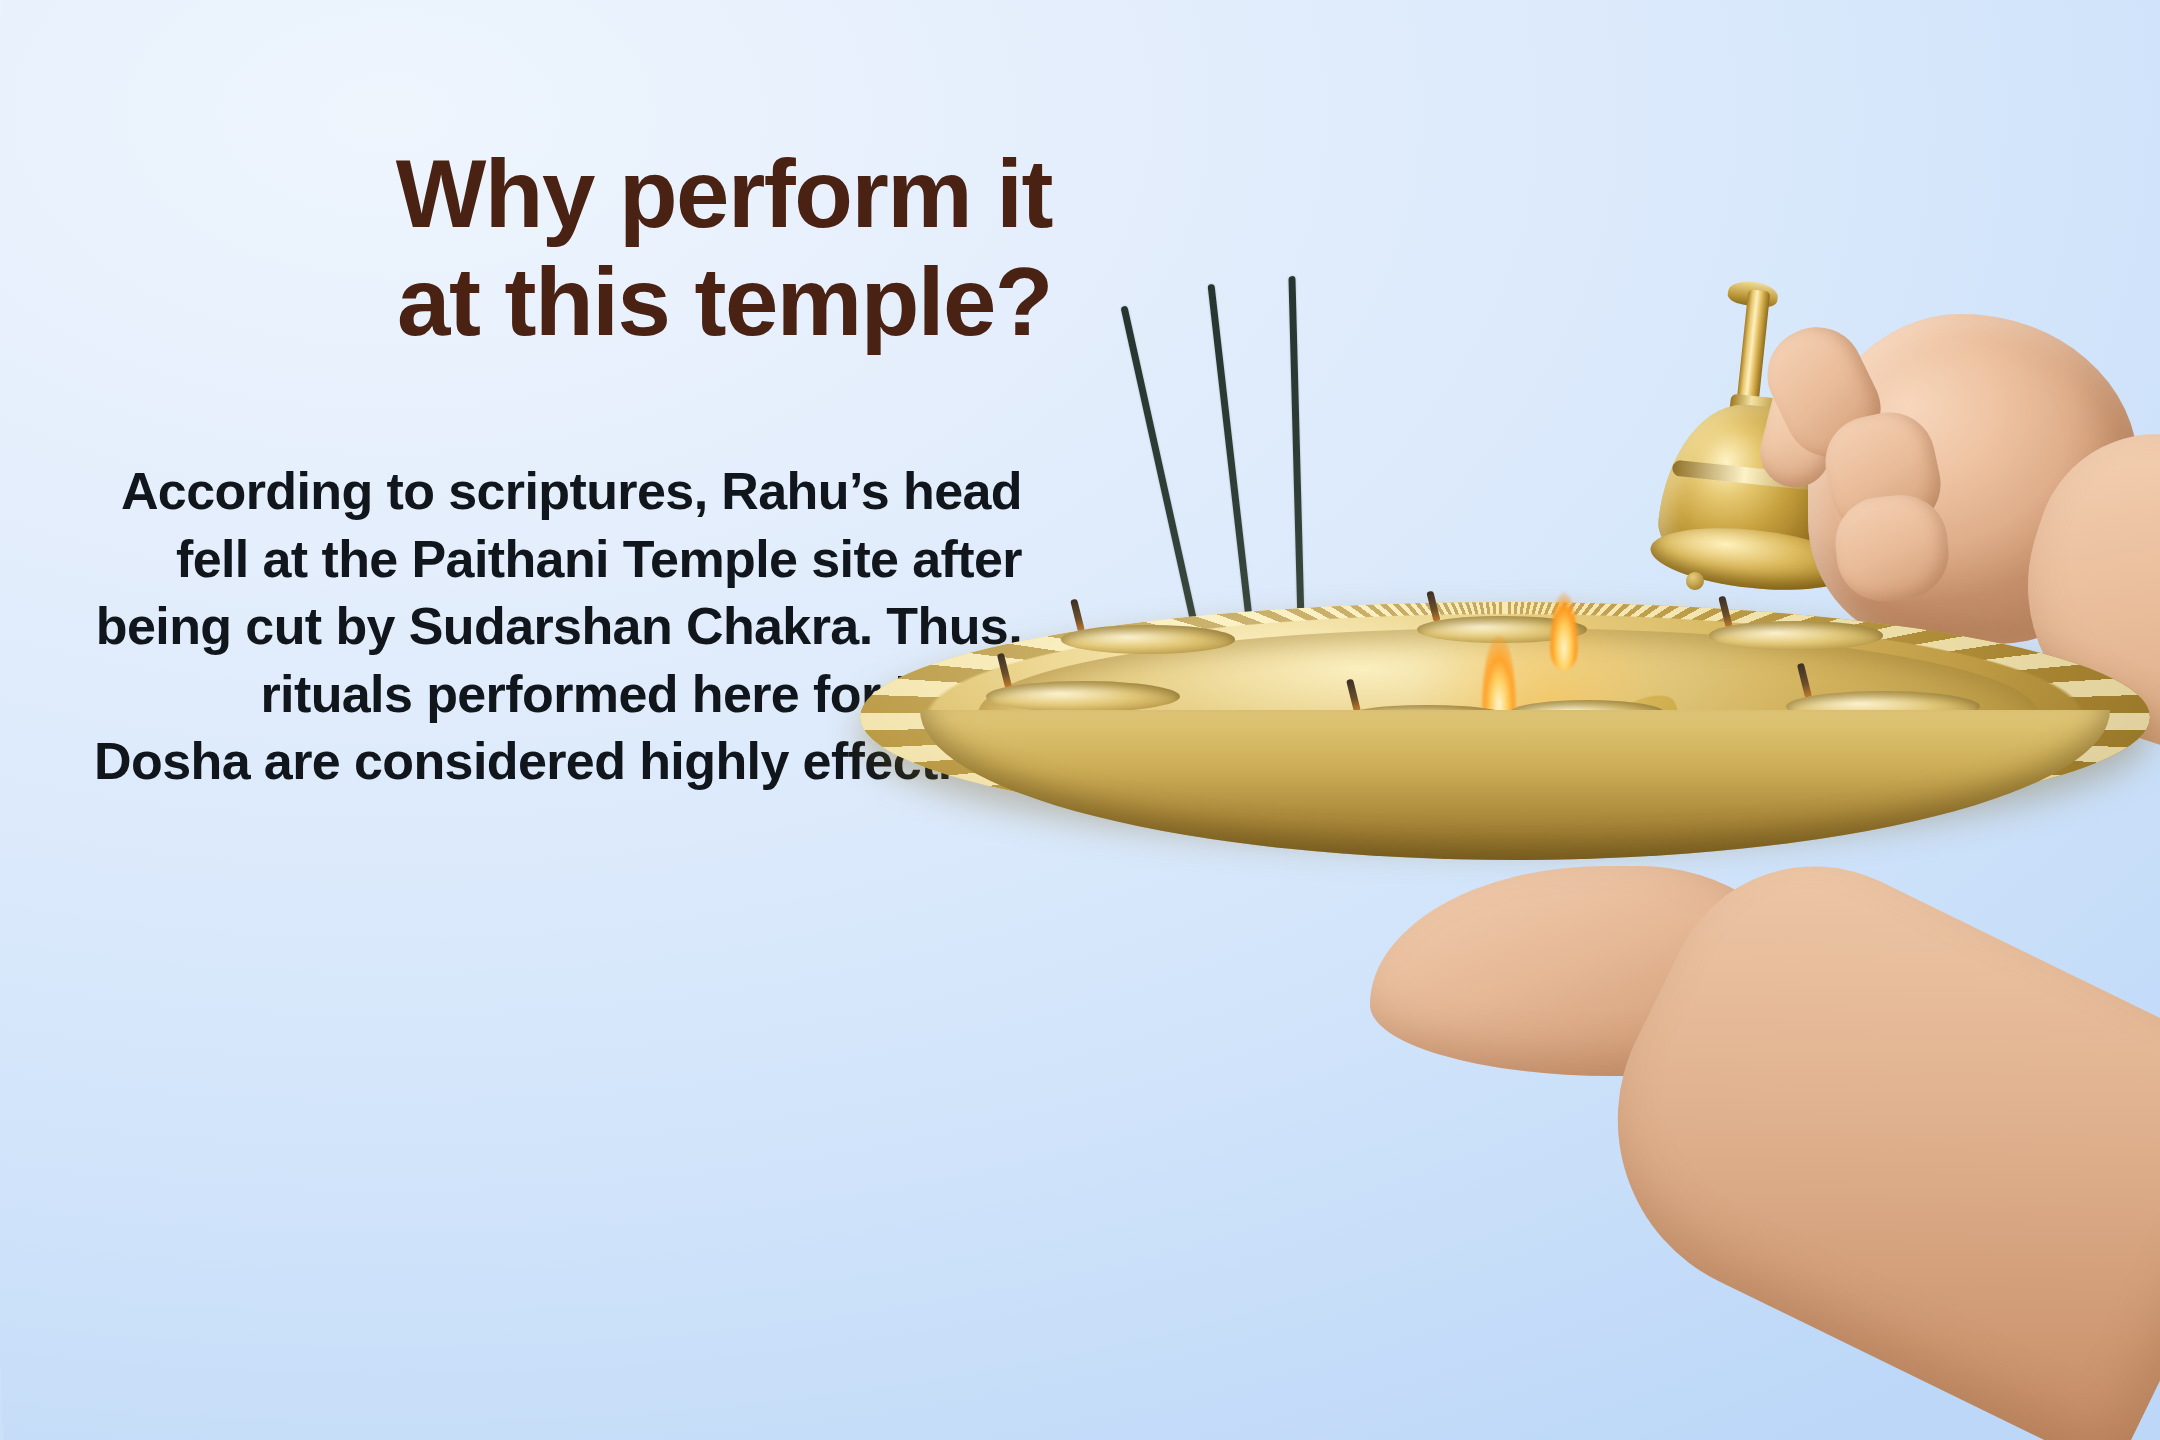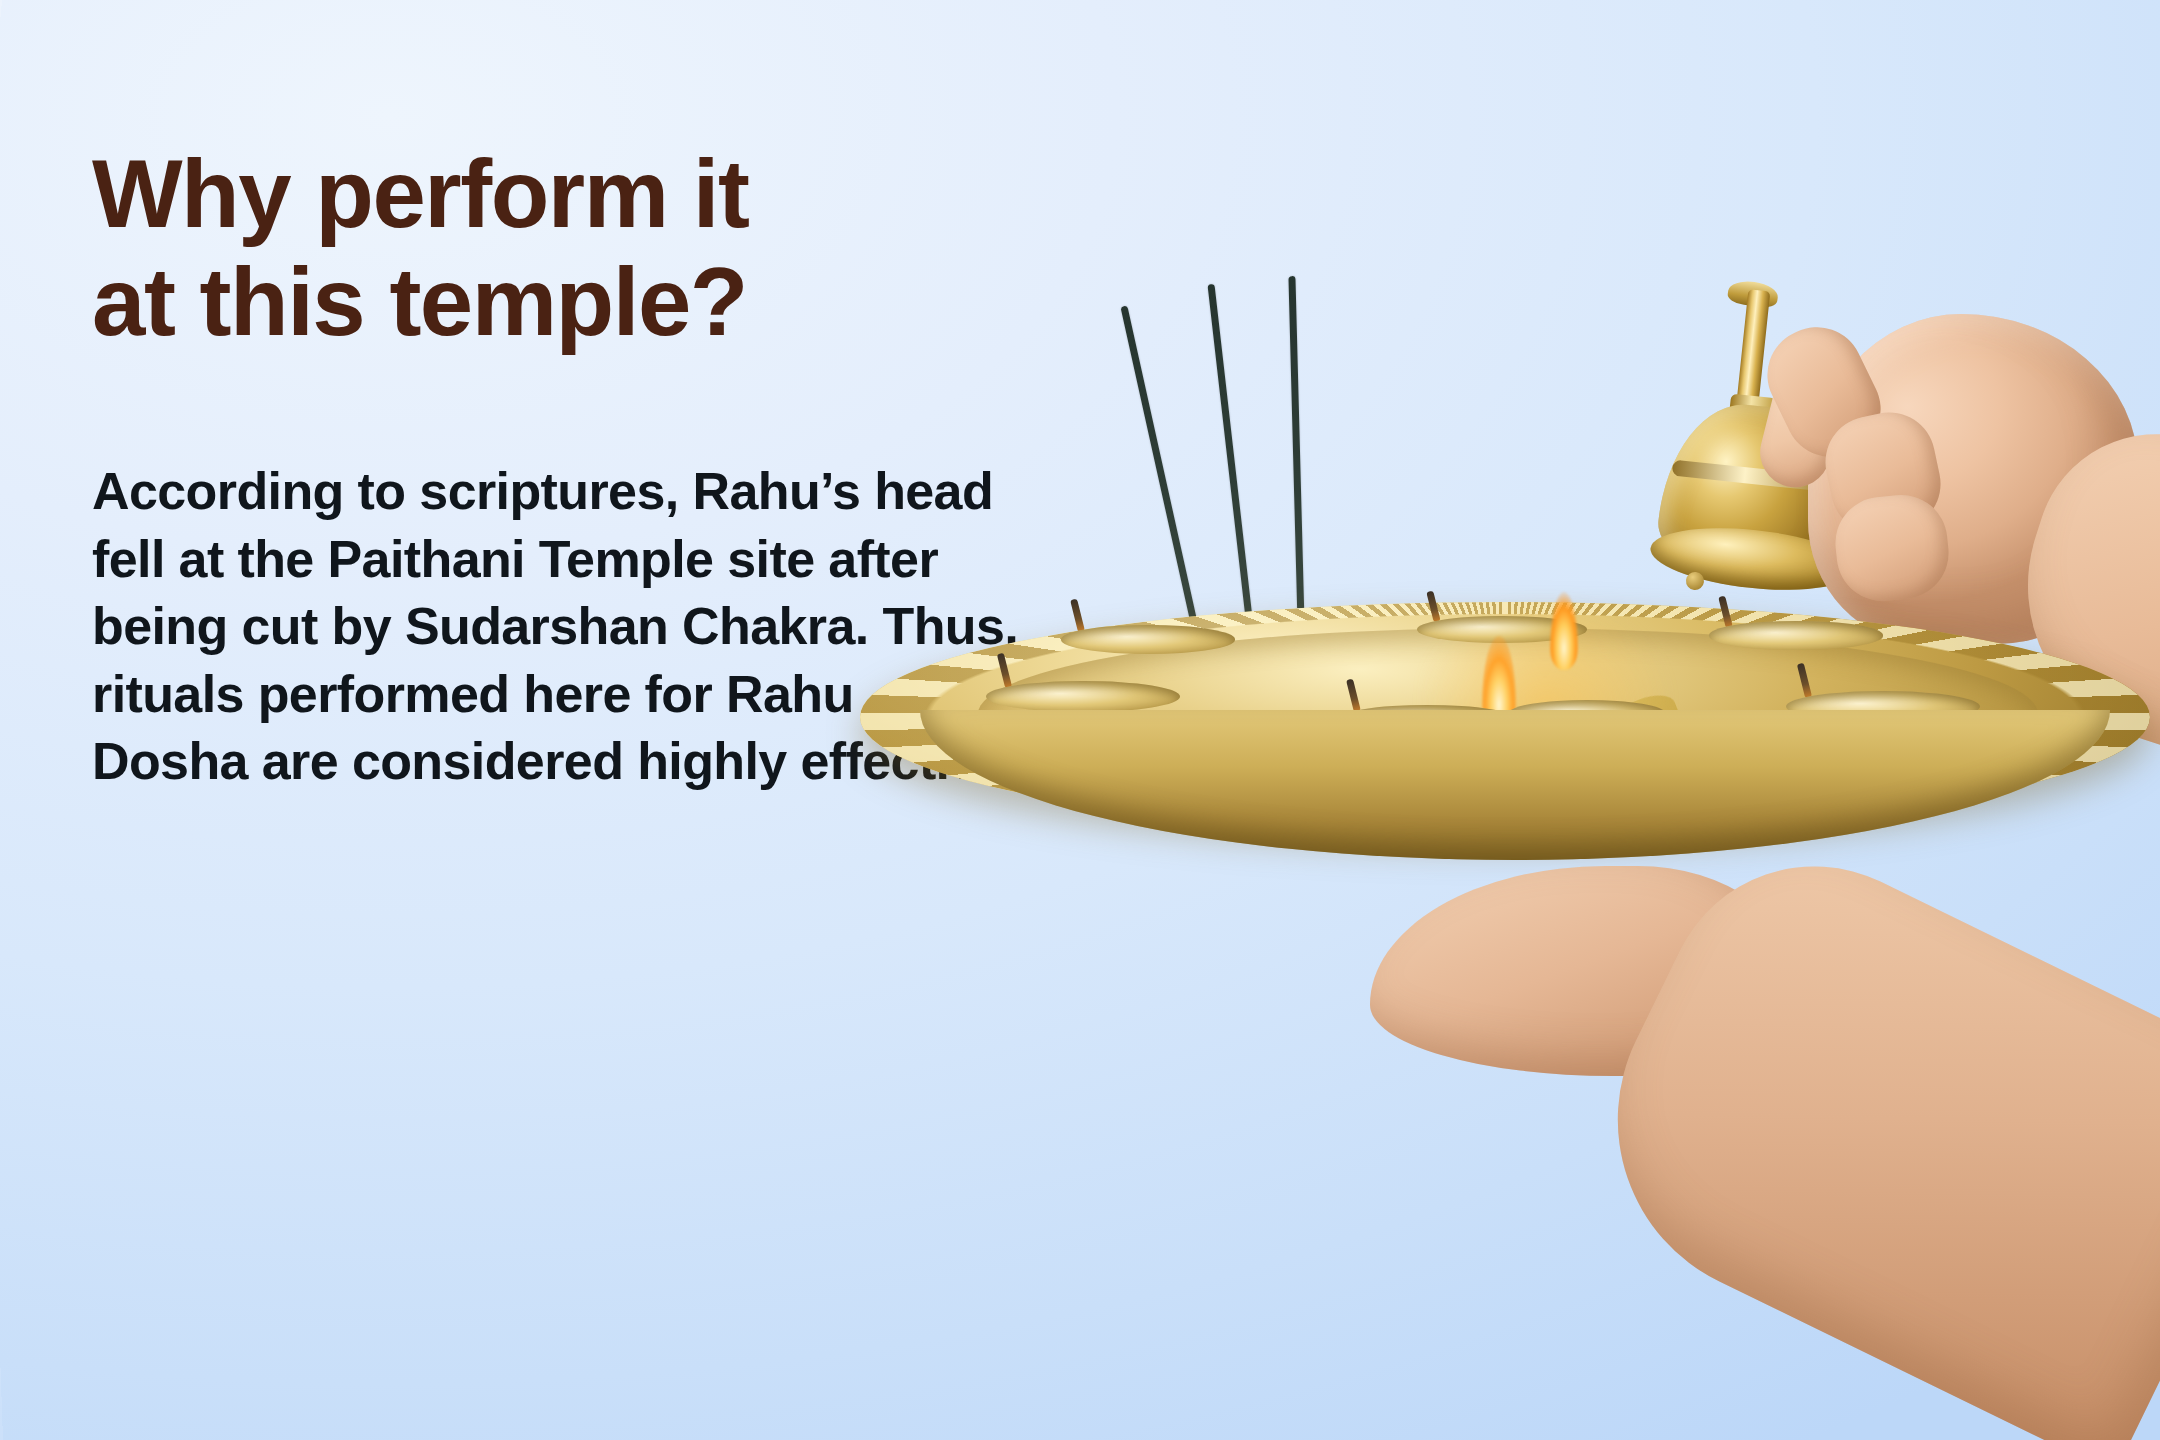--- a/index.html
+++ b/index.html
@@ -7,20 +7,21 @@
     width:2160px; height:1440px;
     overflow:hidden;
     font-family:"Liberation Sans", sans-serif;
   }
   .slide {
     position:relative;
     width:2160px; height:1440px;
     background:
       radial-gradient(ellipse 120% 110% at 18% 8%, #eef5fd 0%, #e4eefc 28%, #d8e8fb 55%, #c9dff9 80%, #bcd7f8 100%);
     overflow:hidden;
+    text-align:right;
   }
   
   .bg-streaks{
     position:absolute; inset:0;
     background:
       linear-gradient(95deg, rgba(255,255,255,.35) 0 2px, rgba(255,255,255,0) 2px 46px),
       linear-gradient(88deg, rgba(255,255,255,.18) 0 3px, rgba(255,255,255,0) 3px 71px);
     opacity:.55;
     pointer-events:none;
   }

